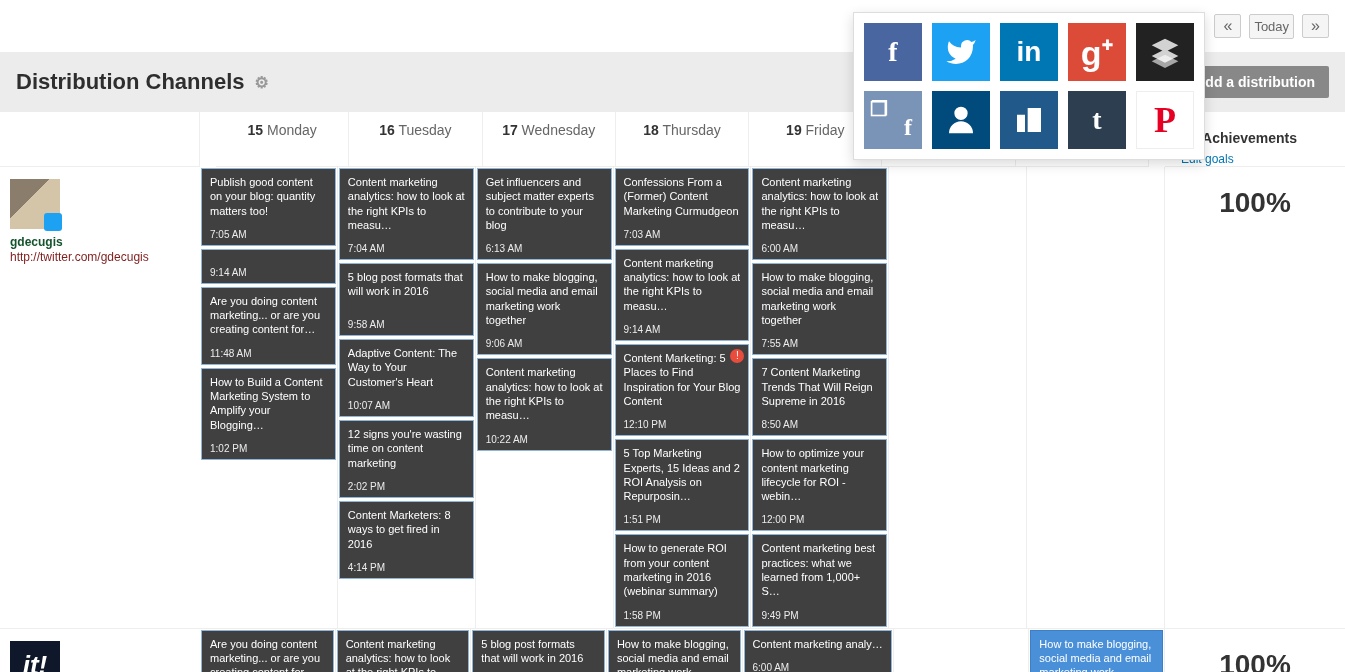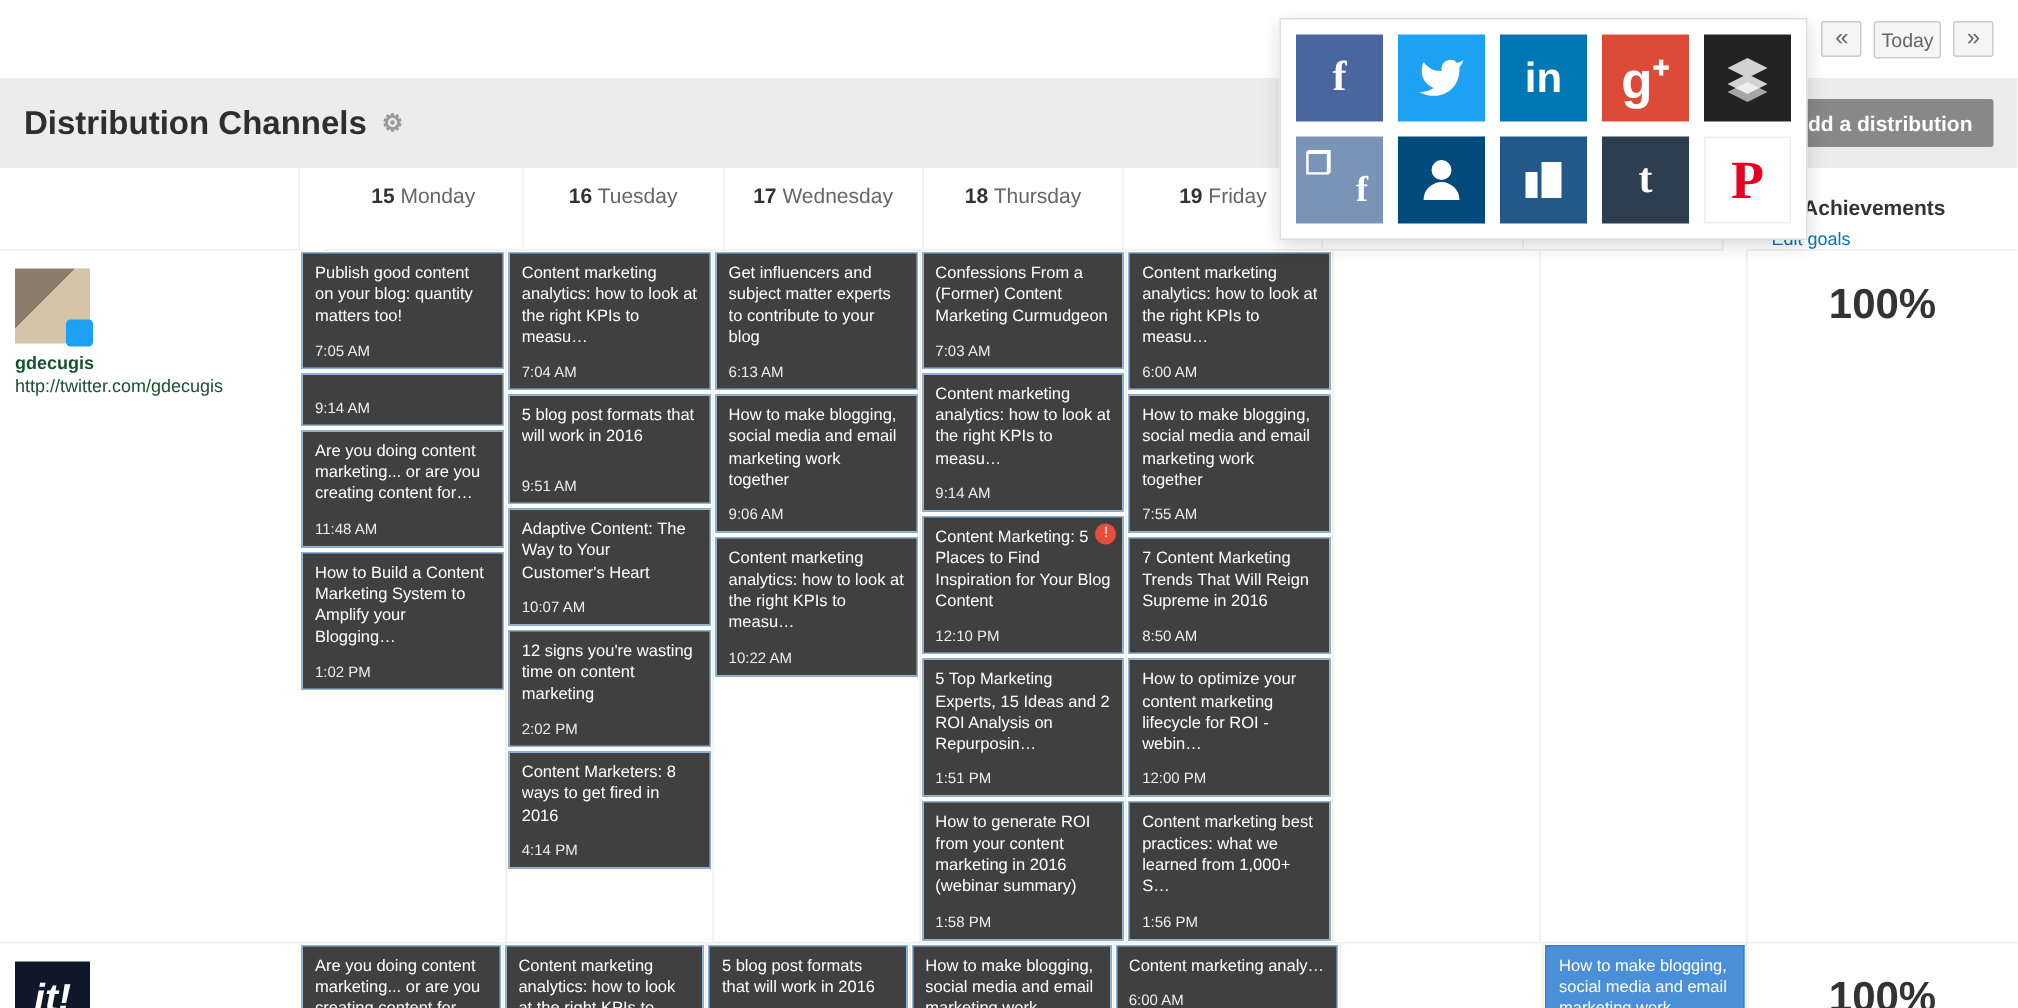--- a/index.html
+++ b/index.html
@@ -17,21 +17,21 @@
 .day-head b { font-weight: 700; color: #333; }
 .achieve-col { width: 180px; flex-shrink: 0; text-align: center; padding-top: 12px; }
 .achieve-head { font-size: 14px; font-weight: 700; color: #333; padding: 6px; }
 .achieve-link { color: #0077b5; font-size: 12px; cursor: pointer; }
 .row-wrapper { display: flex; border-bottom: 1px solid #eee;}
 .channel-info { width: 200px; padding: 12px 10px; flex-shrink: 0; }
 .avatar { width: 50px; height: 50px; background: #ccc; position: relative; display: block; margin-bottom: 6px; }
 .avatar.twitter-badge::after { content: ""; position: absolute; right: -2px; bottom: -2px; width: 18px; height: 18px; background: #1da1f2; border-radius: 3px; }
 .avatar.scoopit { background: #0f172a; display:flex; align-items:center; justify-content:center; color:#fff; font-size:26px; font-weight:700; font-style:italic; }
 .ch-name { font-size: 12px; font-weight: 700; color: #14532d; }
-.ch-url { font-size: 12px; color: #14532d; word-break: break-all; }
+.ch-url { font-size: 12px; color: #7f1d1d; word-break: break-all; }
 .row-days { flex: 1; display: grid; grid-template-columns: repeat(7, 1fr); }
 .day-cell { border-right: 1px solid #eee; display: flex; flex-direction: column; gap: 1px; }
 .card { background: #404040; color: #fff; padding: 6px 8px 4px; font-size: 11px; line-height: 1.3; margin: 1px; border: 1px solid #8fb5d9; cursor: pointer; position: relative; overflow: hidden; }
 .card.dark { background: #4a90d9; border-color: #3a7fc8; }
 .card .ct { display: block; min-height: 38px; overflow: hidden; }
 .card .tm { display: block; margin-top: 10px; font-size: 10px; opacity: 0.9; }
 .card .alert { position: absolute; right: 4px; top: 4px; width: 14px; height: 14px; background: #e74c3c; border-radius: 50%; color: #fff; font-size: 10px; line-height: 14px; text-align: center; }
 .card.slim .ct { min-height: 14px; white-space: nowrap; text-overflow: ellipsis; }
 .row-ach { width: 180px; flex-shrink: 0; text-align: center; padding-top: 20px; }
 .row-ach .val { font-size: 28px; font-weight: 700; }
@@ -133,21 +133,21 @@
             <span class="tm">1:02 PM</span>
           </div>
         </div>
         <div class="day-cell">
           <div class="card">
             <span class="ct">Content marketing analytics: how to look at the right KPIs to measu…</span>
             <span class="tm">7:04 AM</span>
           </div>
           <div class="card">
             <span class="ct">5 blog post formats that will work in 2016</span>
-            <span class="tm">9:51 AM</span>
+            <span class="tm">9:58 AM</span>
           </div>
           <div class="card">
             <span class="ct">Adaptive Content: The Way to Your Customer's Heart</span>
             <span class="tm">10:07 AM</span>
           </div>
           <div class="card">
             <span class="ct">12 signs you're wasting time on content marketing</span>
             <span class="tm">2:02 PM</span>
           </div>
           <div class="card">
@@ -204,21 +204,21 @@
           <div class="card">
             <span class="ct">7 Content Marketing Trends That Will Reign Supreme in 2016</span>
             <span class="tm">8:50 AM</span>
           </div>
           <div class="card">
             <span class="ct">How to optimize your content marketing lifecycle for ROI - webin…</span>
             <span class="tm">12:00 PM</span>
           </div>
           <div class="card">
             <span class="ct">Content marketing best practices: what we learned from 1,000+ S…</span>
-            <span class="tm">1:56 PM</span>
+            <span class="tm">9:49 PM</span>
           </div>
         </div>
         <div class="day-cell"></div>
         <div class="day-cell"></div>
       </div>
       <div class="row-ach">
         <div class="val">100%</div>
       </div>
     </div>
     <div class="row-wrapper">

